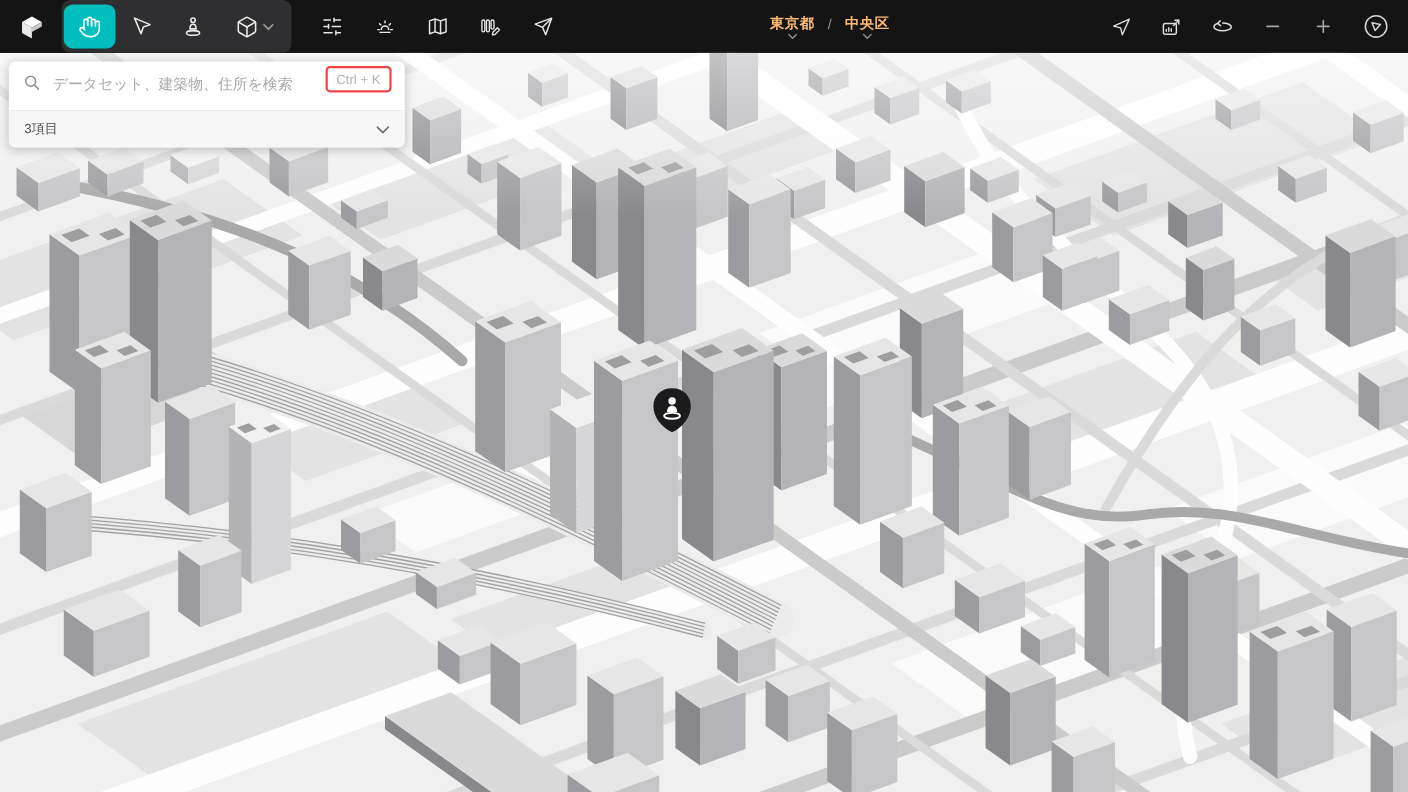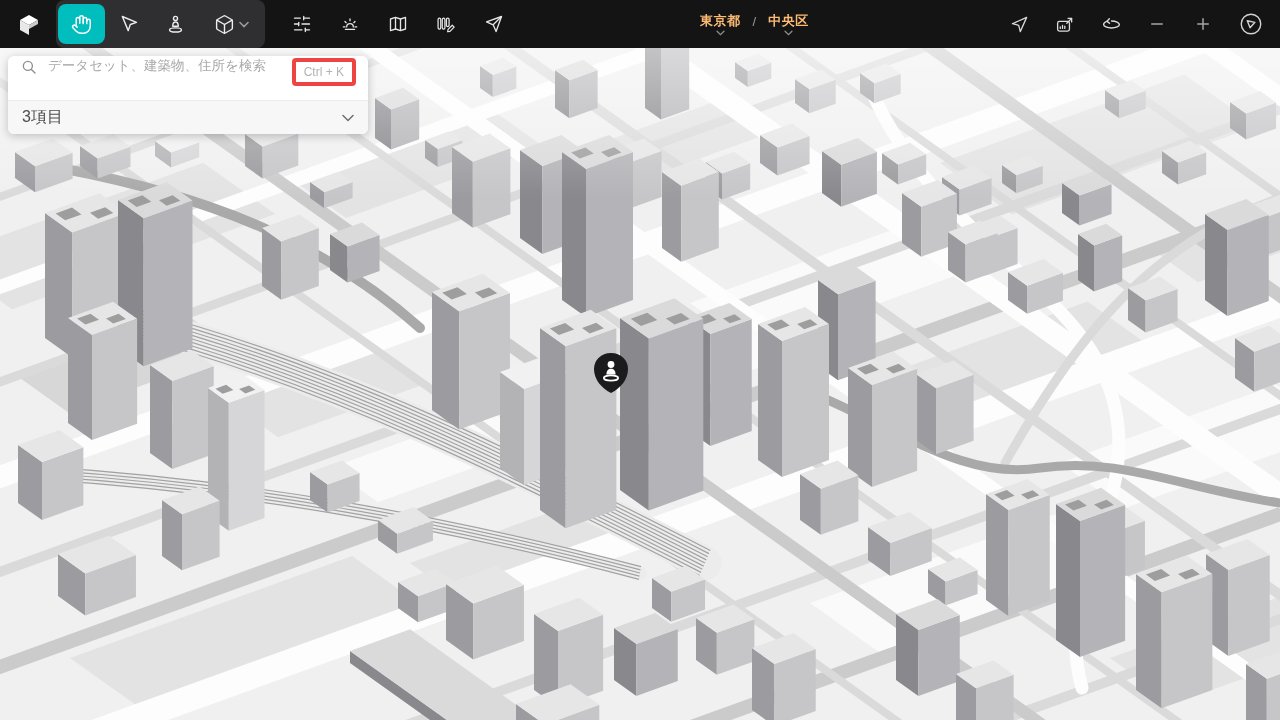--- a/index.html
+++ b/index.html
@@ -23,28 +23,28 @@
 
   .breadcrumb { position:absolute; left:700px; top:0; height:48px; display:flex; align-items:flex-start;
                 gap:12px; padding-top:14px; }
   .crumb { display:flex; flex-direction:column; align-items:center; gap:3px; cursor:pointer; }
   .crumb-label { color:#fdba74; font-size:13px; font-weight:700; letter-spacing:.5px; line-height:1; }
   .crumb-sep { color:#9a9a9a; font-size:13px; line-height:1; padding-top:1px; }
 
   
   .search-panel { position:absolute; left:8px; top:56px; width:360px; background:#ffffff;
                   border-radius:6px; box-shadow:0 2px 10px rgba(0,0,0,.22); z-index:40; overflow:hidden; }
-  .search-row { display:flex; align-items:flex-start; height:44px; padding:2px 12px; gap:10px; }
+  .search-row { display:flex; align-items:flex-end; height:44px; padding:16px 12px; gap:10px; }
   .search-input { flex:1; border:none; outline:none; font-size:13.5px; color:#333; background:transparent; }
   .search-input::placeholder { color:#a9a9a9; }
-  .kbd-badge { border:4px solid #ef4444; border-radius:4px; color:#b2b2b2; font-size:12px;
+  .kbd-badge { border:2px solid #ef4444; border-radius:4px; color:#b2b2b2; font-size:12px;
                padding:3px 8px; white-space:nowrap; }
   .dataset-row { display:flex; align-items:center; justify-content:space-between; height:34px;
                  padding:0 14px; background:#f7f7f7; border-top:1px solid #ececec; cursor:pointer; }
-  .dataset-label { font-size:16px; color:#4d4d4d; }
+  .dataset-label { font-size:12px; color:#4d4d4d; }
 
   
   .map { position:absolute; left:0; top:48px; width:1280px; height:672px; background:#f0f0f0; cursor:grab; }
   .map svg { display:block; }
   .marker { position:absolute; width:36px; height:42px; z-index:20; cursor:pointer; }
 
   .icon { display:block; }
 </style>
 </head>
 <body>

